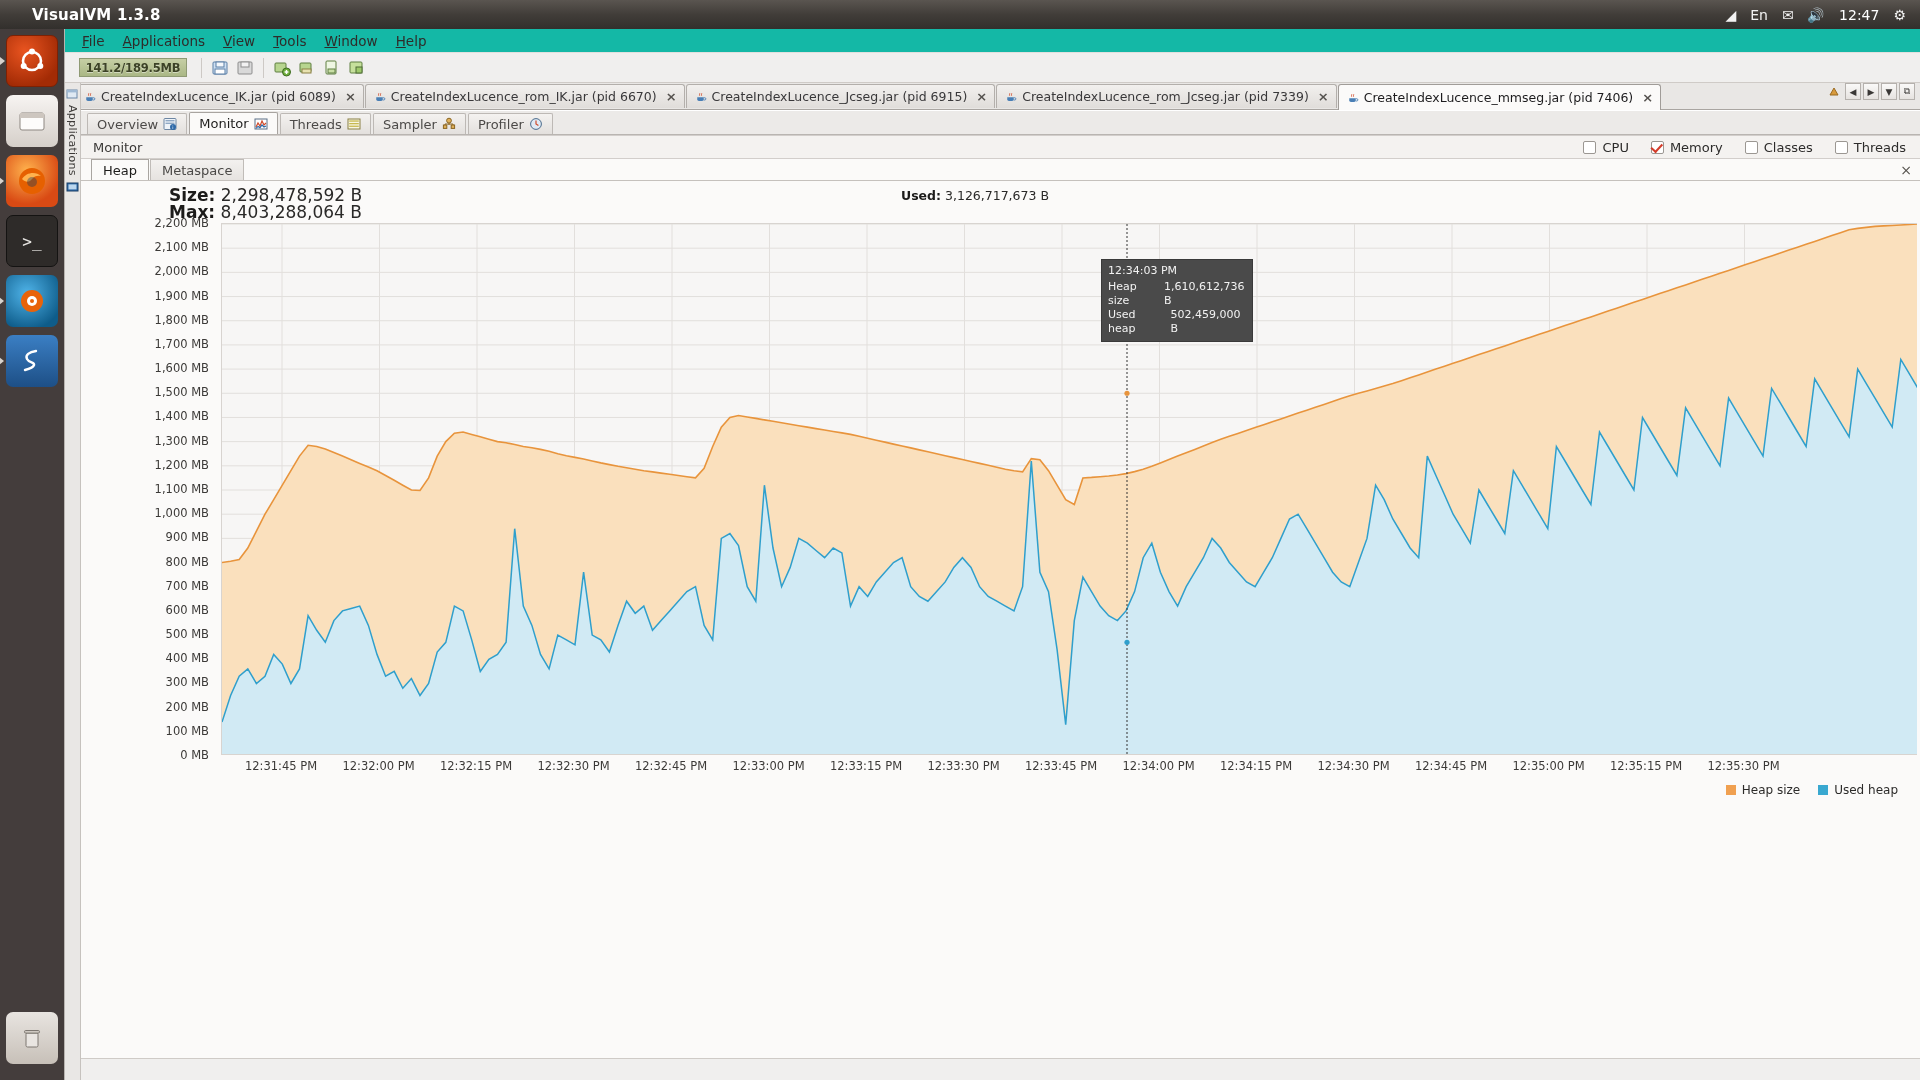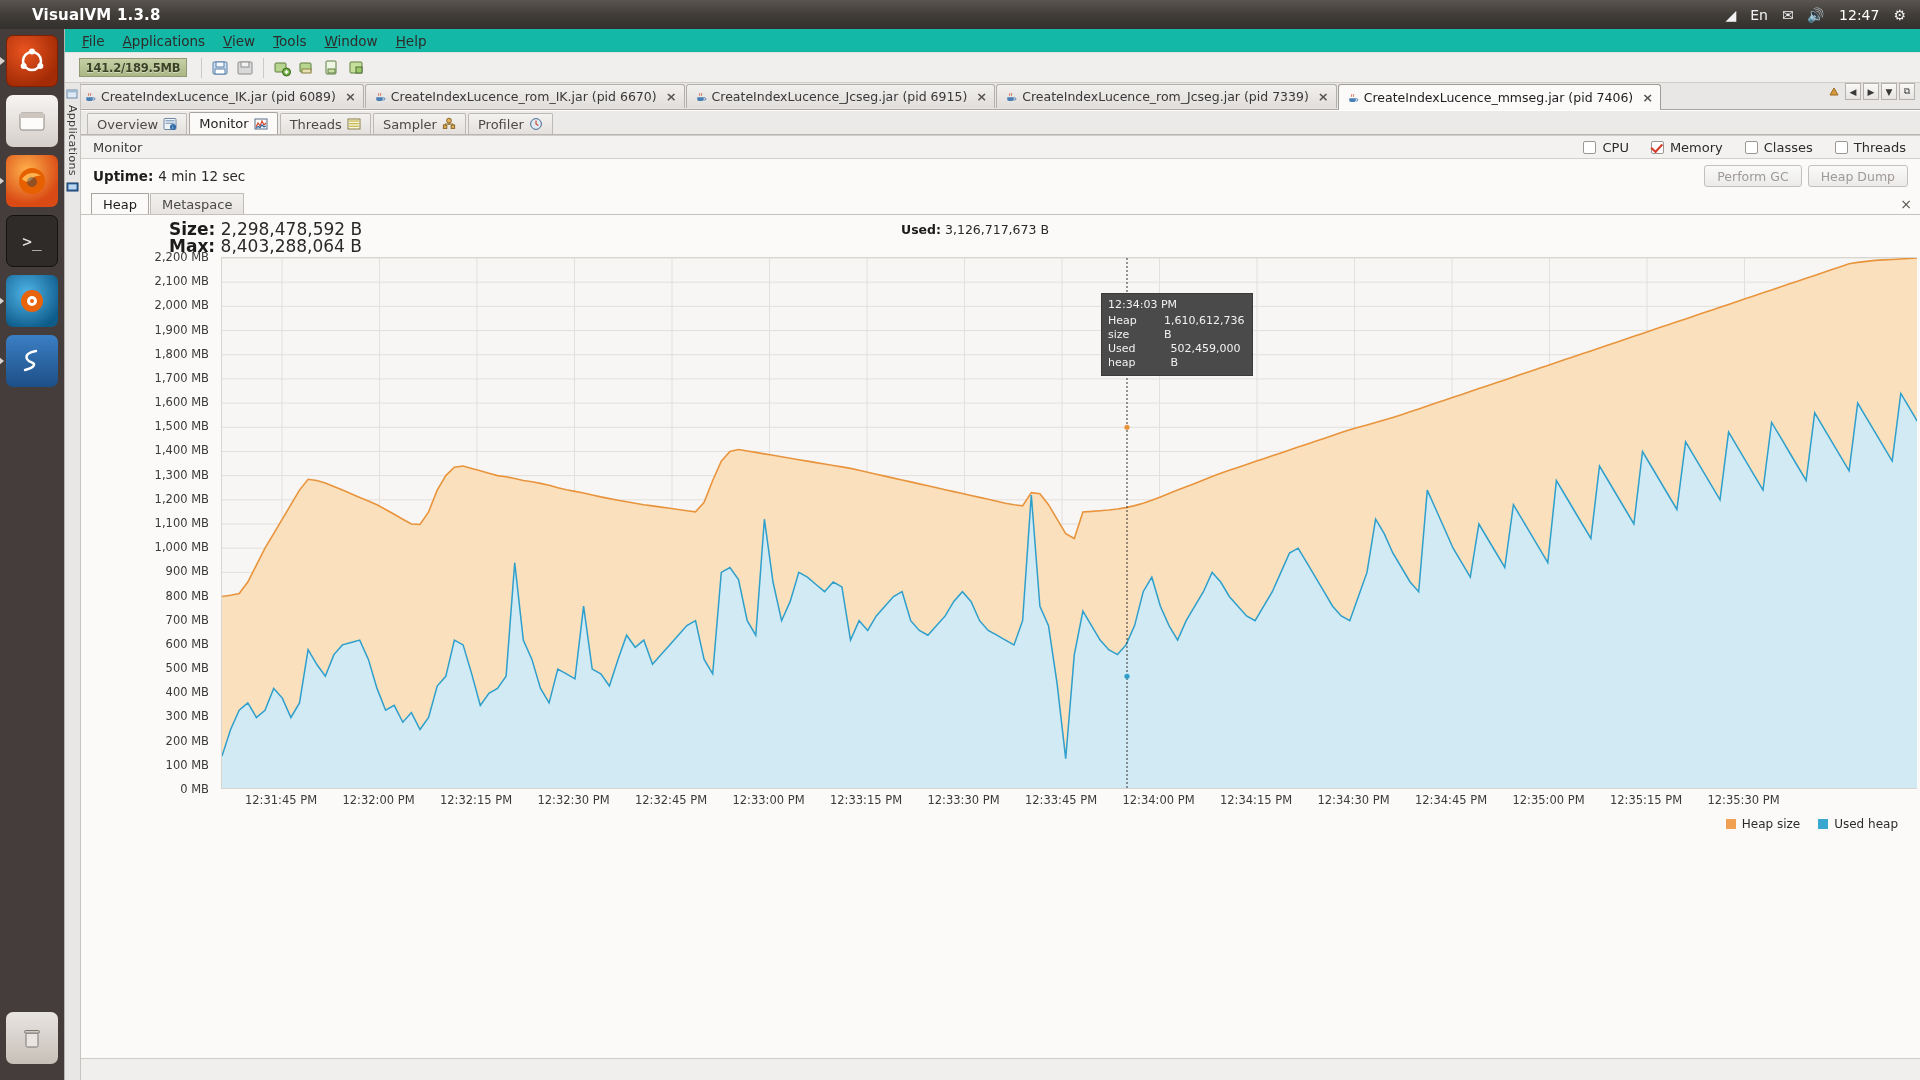--- a/index.html
+++ b/index.html
@@ -461,28 +461,20 @@
           <span class="ck"></span>
           <span>Classes</span>
         </label>
         <label class="ckitem">
           <span class="ck"></span>
           <span>Threads</span>
         </label>
       </div>
     </div>
 
-    <div id="uptimerow">
-      <span class="lbl">Uptime:</span>
-      <span class="val">4 min 12 sec</span>
-      <div class="btns">
-        <div class="gbtn">Perform GC</div>
-        <div class="gbtn">Heap Dump</div>
-      </div>
-    </div>
 
     <div id="heaptabs">
       <div class="htab active">Heap</div>
       <div class="htab">Metaspace</div>
       <div id="heapclose">×</div>
     </div>
 
     <div id="sizerow">
       <div class="col1">
         <div><b>Size:</b>

